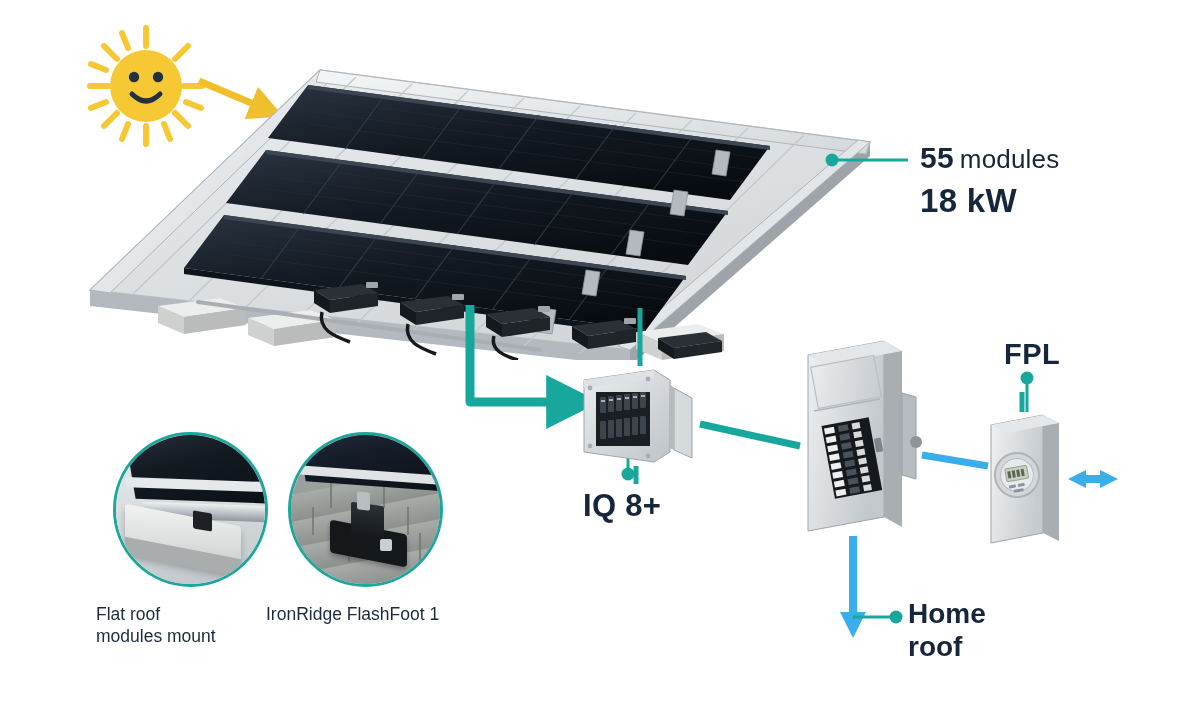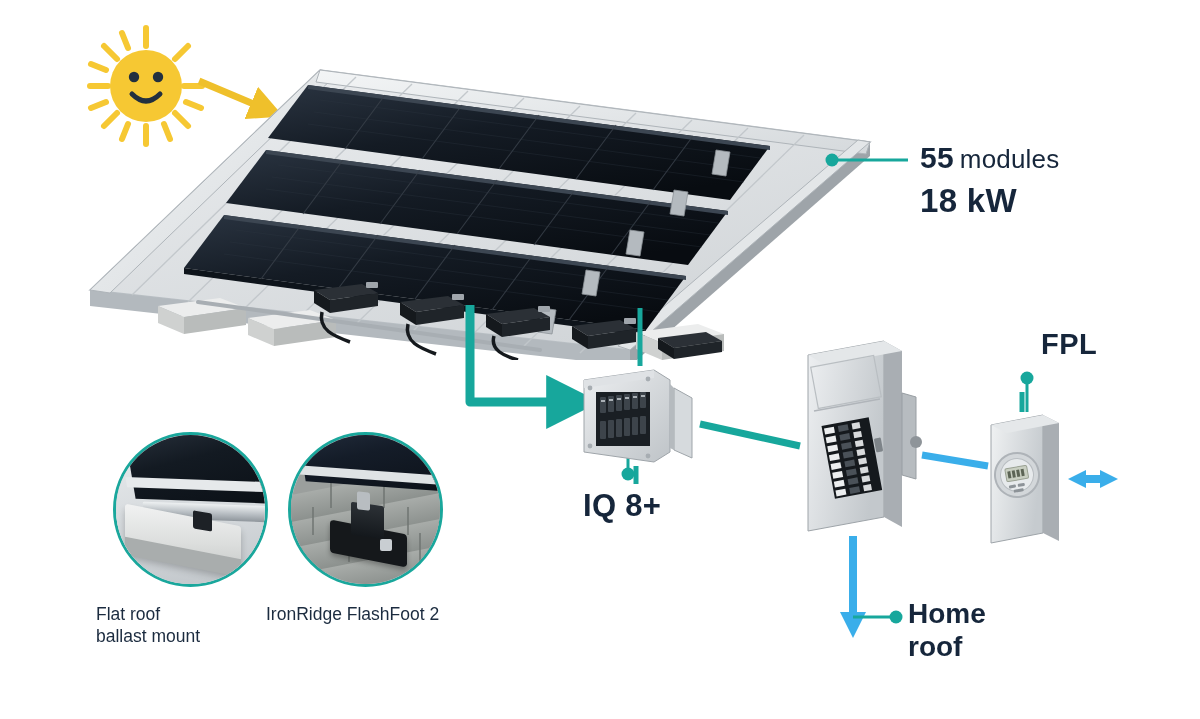--- a/index.html
+++ b/index.html
@@ -11,21 +11,21 @@
   .stage{position:absolute;inset:0;}
   .abs{position:absolute;}
 
   
   .lbl{position:absolute;white-space:nowrap;color:#16263b;}
   #modules-label{left:920px;top:141px;font-size:30px;letter-spacing:.2px;}
   #modules-label .num{font-weight:700;}
   #modules-label .unit{font-weight:400;font-size:26px;margin-left:6px;}
   #kw-label{left:920px;top:182px;font-size:33px;font-weight:700;letter-spacing:.3px;}
   #iq-label{left:583px;top:488px;font-size:31px;font-weight:600;letter-spacing:.3px;}
-  #fpl-label{left:1004px;top:328px;font-size:29px;font-weight:600;letter-spacing:.5px;margin-left:37px;}
+  #fpl-label{left:1004px;top:338px;font-size:29px;font-weight:600;letter-spacing:.5px;}
   #home-label{left:908px;top:597px;font-size:28px;font-weight:600;line-height:33px;}
 
   .cap{position:absolute;text-align:left;font-size:17.5px;line-height:22px;color:#1b2b3f;}
   #cap-flat{left:96px;top:603px;width:180px;}
   #cap-shingle{left:266px;top:603px;width:220px;}
 
   
   .inset{position:absolute;border-radius:50%;border:3px solid #1aa79c;overflow:hidden;background:#cfd4d8;}
   #inset-flat{left:113px;top:432px;width:149px;height:149px;}
   #inset-shingle{left:288px;top:432px;width:149px;height:149px;}
@@ -462,21 +462,21 @@
       <div class="fr-panel"></div>
       <div class="fr-panel-edge"></div>
       <div class="fr-rail"></div>
       <div class="fr-block"></div>
       <div class="fr-block2"></div>
       <div class="fr-clamp"></div>
     </div>
   </div>
   <div class="cap" id="cap-flat">
     <div>Flat roof</div>
-    <div>ballast mount</div>
+    <div>modules mount</div>
   </div>
 
   <div class="inset" id="inset-shingle">
     <div class="inset-inner">
       <div class="sh-bg"></div>
       <div class="sh-row" style="top:30%;"></div>
       <div class="sh-row" style="top:48%;"></div>
       <div class="sh-row" style="top:66%;"></div>
       <div class="sh-row" style="top:84%;"></div>
       <div class="sh-cut" style="left:26%;top:30%;height:19%;"></div>
@@ -487,21 +487,21 @@
       <div class="sh-cut" style="left:86%;top:66%;height:19%;"></div>
       <div class="sh-panel"></div>
       <div class="sh-panel-lip"></div>
       <div class="sh-flash"></div>
       <div class="sh-foot"></div>
       <div class="sh-bolt"></div>
       <div class="sh-nut"></div>
     </div>
   </div>
   <div class="cap" id="cap-shingle">
-    <div>IronRidge FlashFoot 2</div>
+    <div>IronRidge FlashFoot 1</div>
   </div>
 
   <div class="lbl" id="modules-label">
     <span class="num">55</span><span class="unit">modules</span>
   </div>
   <div class="lbl" id="kw-label">18 kW</div>
   <div class="lbl" id="iq-label">IQ 8+</div>
   <div class="lbl" id="fpl-label">FPL</div>
   <div class="lbl" id="home-label">
     <div>Home</div>

